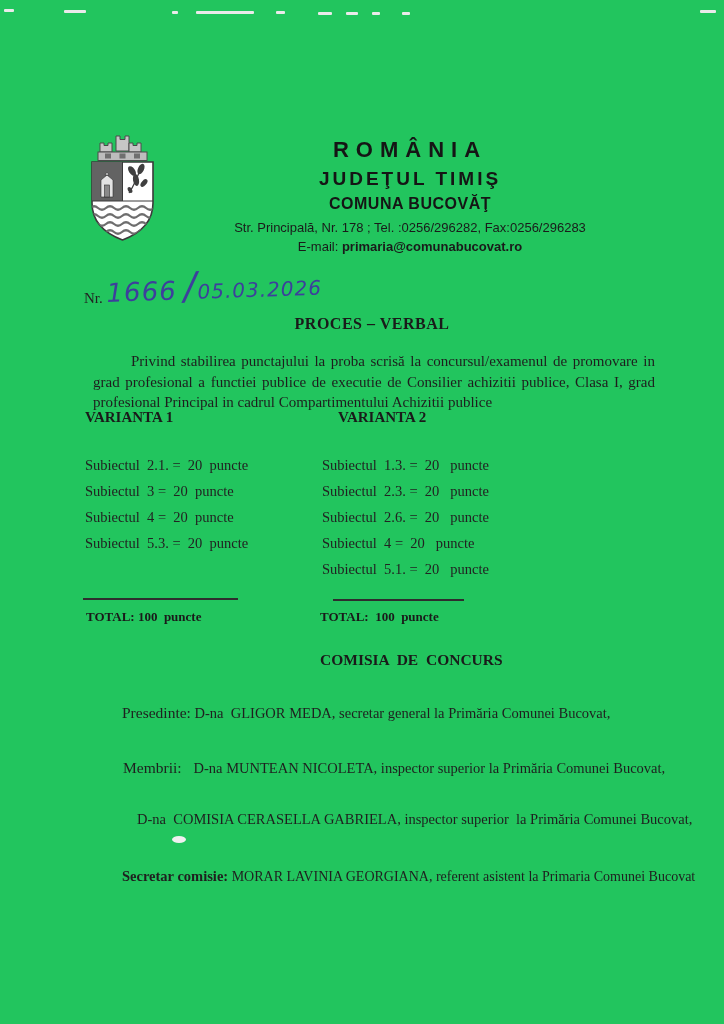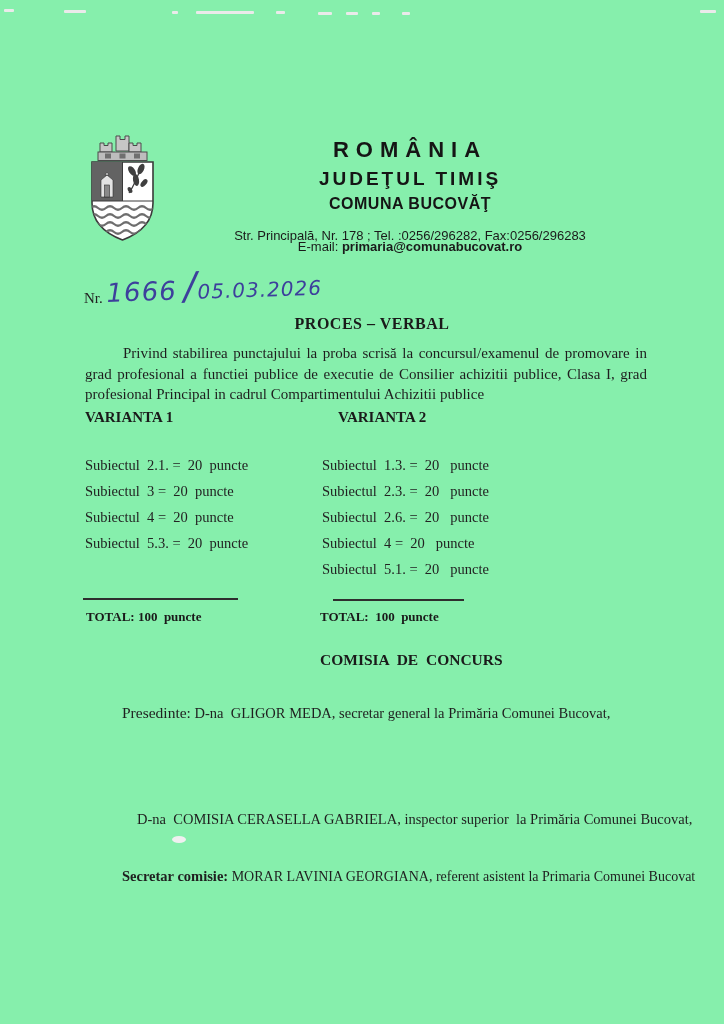--- a/index.html
+++ b/index.html
@@ -1,44 +1,44 @@
 <!DOCTYPE html>
 <html><head>
 <meta charset="utf-8">
 <style>
   html,body{margin:0;padding:0;background:#ffffff;}
   .page{
-    position:relative;width:724px;height:1024px;background:#86efac;
+    position:relative;width:724px;height:1024px;background:#22c55e;
     font-family:"Liberation Serif","DejaVu Serif",serif;color:#1d1d1d;overflow:hidden;
   }
   .pre{white-space:pre;}
   
   .dash{position:absolute;height:3px;background:#eaeaea;border-radius:1px;}
   .smudge{position:absolute;left:172px;top:836px;width:14px;height:7px;background:#f0f0f0;border-radius:50%;}
   
   .coat{position:absolute;left:85px;top:133px;width:75px;height:112px;}
   .head-text{position:absolute;left:160px;top:135px;width:500px;height:125px;text-align:center;
     font-family:"Liberation Sans","DejaVu Sans",sans-serif;}
   .country{position:absolute;top:2px;width:100%;font-size:22px;font-weight:bold;letter-spacing:7px;color:#151515;}
   .county{position:absolute;top:33px;width:100%;font-size:19px;font-weight:bold;letter-spacing:3px;color:#151515;}
   .commune{position:absolute;top:60px;width:100%;font-size:16px;font-weight:bold;letter-spacing:0.5px;color:#151515;}
-  .address{position:absolute;top:85px;width:100%;font-size:13px;color:#1a1a1a;margin-top:8px;}
+  .address{position:absolute;top:85px;width:100%;font-size:13px;color:#1a1a1a;}
   .email{position:absolute;top:104px;width:100%;font-size:13px;color:#1a1a1a;}
   .email b{font-weight:bold;}
   
   .reg{position:absolute;left:84px;top:278px;display:flex;align-items:flex-start;}
   .reg-label{font-size:15px;margin-top:12px;color:#222;}
   .hw{display:inline-flex;align-items:flex-start;font-family:"DejaVu Sans",sans-serif;font-style:italic;
       transform:rotate(-2deg);transform-origin:left top;margin-left:3px;}
   .hw-number{font-size:26px;letter-spacing:1px;}
   .hw-slash{font-size:38px;line-height:0.85;margin:0 1px 0 7px;transform:translateY(-5px);}
   .hw-date{font-size:20px;letter-spacing:1px;margin-top:5px;}
   
   .title{position:absolute;left:20px;right:0;top:315px;text-align:center;font-size:16px;font-weight:bold;letter-spacing:0.5px;color:#1a1a1a;}
-  .intro{position:absolute;left:85px;top:343px;width:562px;margin:0;font-size:15px;line-height:20.5px;
+  .intro{position:absolute;left:85px;top:343px;width:562px;margin:8px;font-size:15px;line-height:20.5px;
     text-align:justify;text-indent:38px;color:#1e1e1e;}
   
   .var-label{position:absolute;top:409px;font-size:15px;font-weight:bold;color:#1a1a1a;}
   .v1{left:85px;} .v2{left:338px;}
   .subjects{position:absolute;top:452px;font-size:14.5px;color:#222;}
   .subjects div{line-height:26px;height:26px;}
   .col1{left:85px;} .col2{left:322px;}
   .rule{position:absolute;border-top:2px solid #2e2e2e;height:0;}
   .r1{left:83px;top:598px;width:155px;}
   .r2{left:333px;top:599px;width:131px;}
@@ -157,20 +157,23 @@
   <div class="rule r2"></div>
   <div class="total t1 pre">TOTAL: 100  puncte</div>
   <div class="total t2 pre">TOTAL:  100  puncte</div>
 
   <div class="commission-heading pre">COMISIA  DE  CONCURS</div>
 
   <div class="line president">
     <span class="lbl">Presedinte:</span><span class="pre"> D-na  GLIGOR MEDA, secretar general la Primăria Comunei Bucovat,</span>
   </div>
 
+  <div class="line members">
+    <span class="lbl">Membrii:</span><span class="txt pre">D-na MUNTEAN NICOLETA, inspector superior la Primăria Comunei Bucovat,</span>
+  </div>
 
   <div class="line member2 pre">D-na  COMISIA CERASELLA GABRIELA, inspector superior  la Primăria Comunei Bucovat,</div>
 
   <div class="line secretary">
     <b>Secretar comisie:</b><span class="pre"> MORAR LAVINIA GEORGIANA, referent asistent la Primaria Comunei Bucovat</span>
   </div>
 
 </div>
 
 </body></html>

